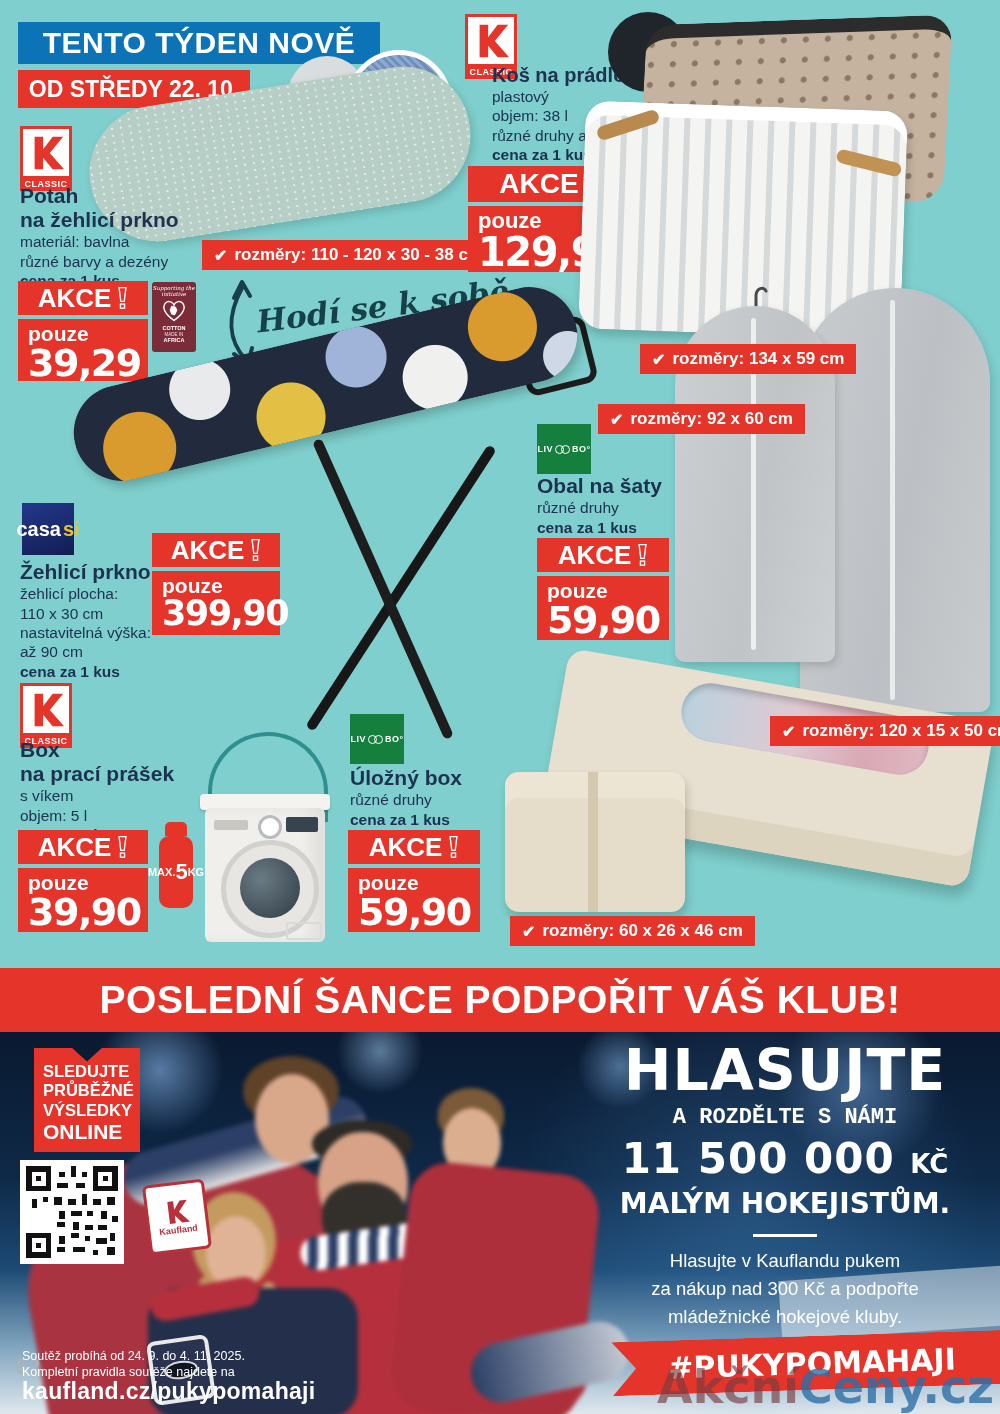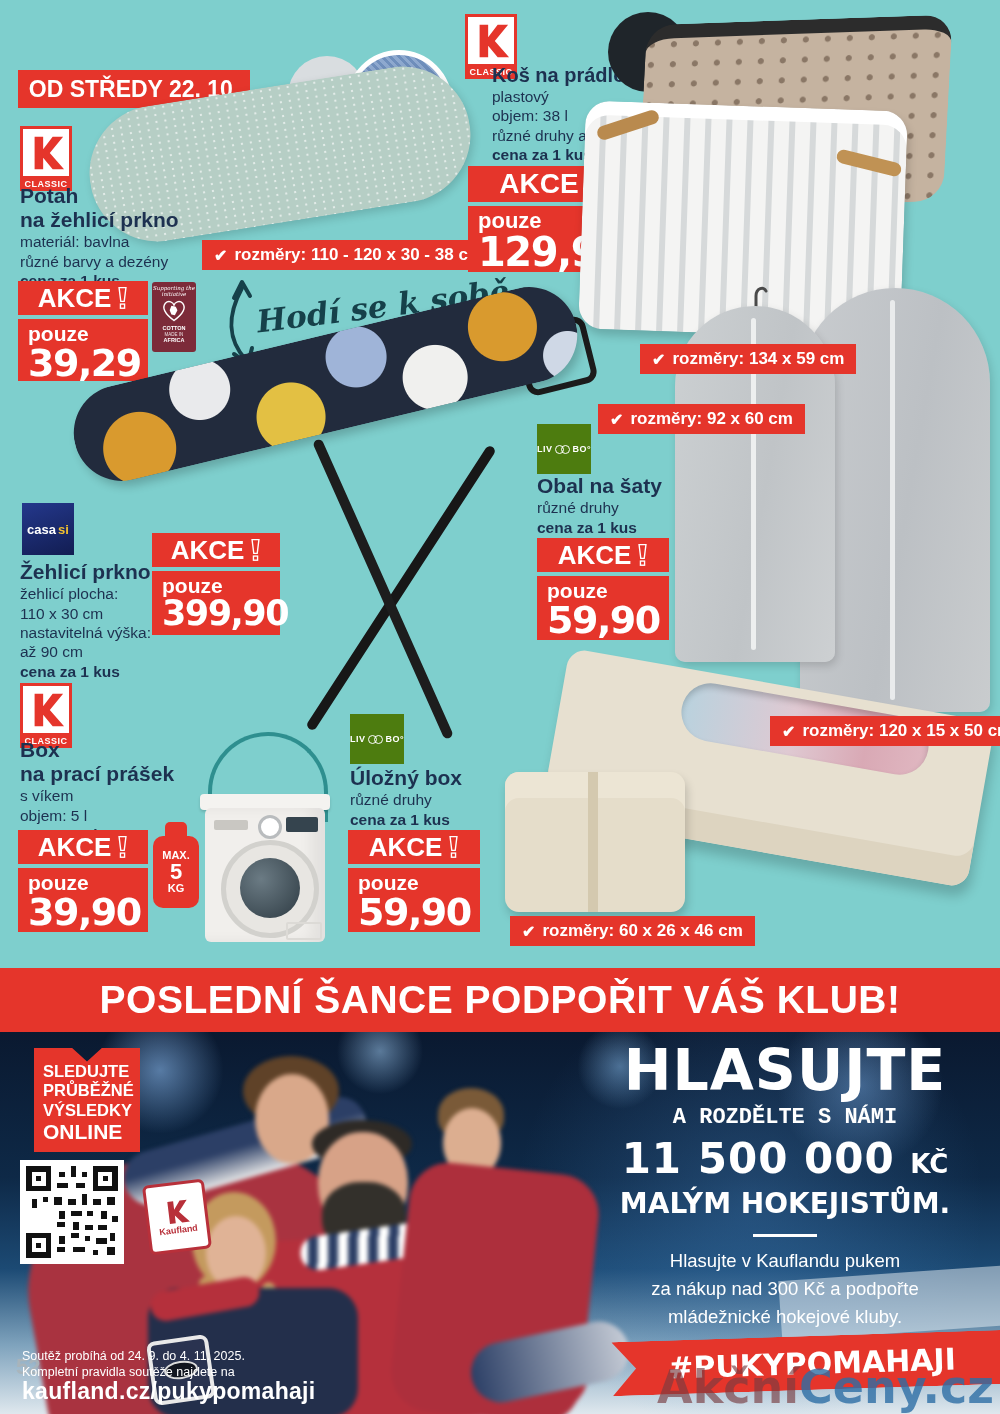--- a/index.html
+++ b/index.html
@@ -16,27 +16,27 @@
   
   .klogo{width:52px;}
   .klogo-top{height:50px;background:#fff;border:3px solid #e5352b;border-bottom:none;
     display:flex;align-items:center;justify-content:center;box-sizing:border-box;}
   .klogo-top svg{width:38px;height:38px;}
   .klogo-strip{height:15px;background:#e5352b;color:#fff;font-size:9px;font-weight:bold;
     display:flex;align-items:center;justify-content:center;letter-spacing:.5px;}
 
   
   .casasi{width:52px;height:52px;background:linear-gradient(160deg,#24388c,#121d52);
-    display:flex;align-items:center;justify-content:center;font-weight:bold;font-size:13px;}
+    display:flex;align-items:center;justify-content:center;font-weight:bold;font-size:20px;}
   .casasi .casa{color:#fff;}
   .casasi .si{color:#f0c030;margin-left:2px;}
 
   
-  .livbo{width:54px;height:50px;background:#4d7c0f;color:#fff;display:flex;
-    align-items:center;justify-content:space-between;font-size:9px;font-weight:bold;letter-spacing:.5px;}
+  .livbo{width:54px;height:50px;background:#15803d;color:#fff;display:flex;
+    align-items:center;justify-content:center;font-size:9px;font-weight:bold;letter-spacing:.5px;}
   .livbo .rings{display:inline-flex;margin:0 2px;}
   .livbo .rings i{width:7px;height:7px;border:1.5px solid #fff;border-radius:50%;display:block;}
   .livbo .rings i:last-child{margin-left:-3px;}
 
   
   .cotton{width:44px;height:70px;background:#7c2b39;border-radius:3px;color:#fff;
     display:flex;flex-direction:column;align-items:center;padding-top:3px;box-sizing:border-box;}
   .cotton .cscript{font-family:"DejaVu Serif",serif;font-style:italic;font-size:5.5px;text-align:center;line-height:1.1;}
   .cotton svg{width:26px;height:26px;margin:1px 0;}
   .cotton .cl{font-size:5.5px;font-weight:bold;line-height:1.2;}
@@ -62,22 +62,22 @@
   .ptxt .t{font-weight:bold;font-size:21px;line-height:1.15;}
   .ptxt .d{font-size:15.5px;}
   .ptxt .u{font-size:15.5px;font-weight:bold;}
 
   .script-note{font-family:"DejaVu Serif",serif;font-style:italic;font-weight:bold;
     color:#16414a;font-size:31px;transform:rotate(-7deg);white-space:nowrap;}
 
   
   .maxwt{width:46px;display:flex;flex-direction:column;align-items:center;}
   .maxwt .knob{width:22px;height:14px;background:#e5352b;border-radius:5px 5px 0 0;}
-  .maxwt .wbody{width:46px;height:72px;background:#e5352b;border-radius:10px;color:#fff;
-    display:flex;flex-direction:column;align-items:center;justify-content:center;line-height:1;}
+  .maxwt .wbody{width:34px;height:72px;background:#e5352b;border-radius:10px;color:#fff;
+    display:flex;align-items:center;justify-content:center;line-height:1;}
   .maxwt .wbody span{font-size:11px;font-weight:bold;}
   .maxwt .wbody .big{font-size:22px;}
 
   
   .club-banner{background:#e5352b;color:#fff;font-weight:bold;font-size:39px;
     display:flex;align-items:center;justify-content:center;letter-spacing:.5px;}
   .photo{overflow:hidden;background:
     radial-gradient(circle at 16% 10%,rgba(150,200,255,.55) 0,transparent 7%),
     radial-gradient(circle at 38% 5%,rgba(170,215,255,.5) 0,transparent 6%),
     radial-gradient(circle at 62% 9%,rgba(150,205,255,.45) 0,transparent 6%),
@@ -111,20 +111,23 @@
   .kpatch{background:#fff;border-radius:6px;border:3px solid #b8303a;box-sizing:border-box;
     display:flex;flex-direction:column;align-items:center;justify-content:center;transform:rotate(-7deg);}
   .kpatch svg{width:26px;height:26px;}
   .kpatch span{color:#b8303a;font-size:9px;font-weight:bold;}
 </style>
 </head>
 <body>
 
 <div class="page">
 
+  <div class="abs banner-blue" style="left:18px;top:22px;width:362px;height:42px">
+    <span>TENTO TÝDEN NOVĚ</span>
+  </div>
   <div class="abs banner-date" style="left:18px;top:70px;width:232px;height:38px">
     <span>OD STŘEDY 22. 10.</span>
   </div>
 
   <div class="abs" style="left:288px;top:56px;width:78px;height:78px;border-radius:50%;background:#d9dde0"></div>
   <div class="abs" style="left:346px;top:50px;width:96px;height:96px;border-radius:50%;border:5px solid #fff;
        background:repeating-linear-gradient(45deg,#8ea9cf 0 3px,#6f8fbc 3px 6px)"></div>
   <div class="abs" style="left:88px;top:86px;width:384px;height:136px;border-radius:70px;
        transform:rotate(-9deg);background-color:#b6cec5;
        background-image:radial-gradient(circle at 3px 3px,rgba(255,255,255,.6) 1px,transparent 1.6px);

